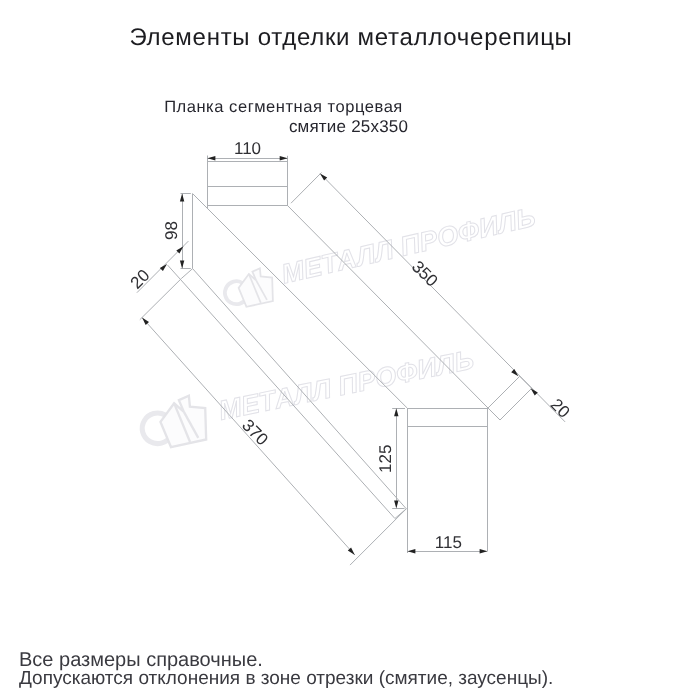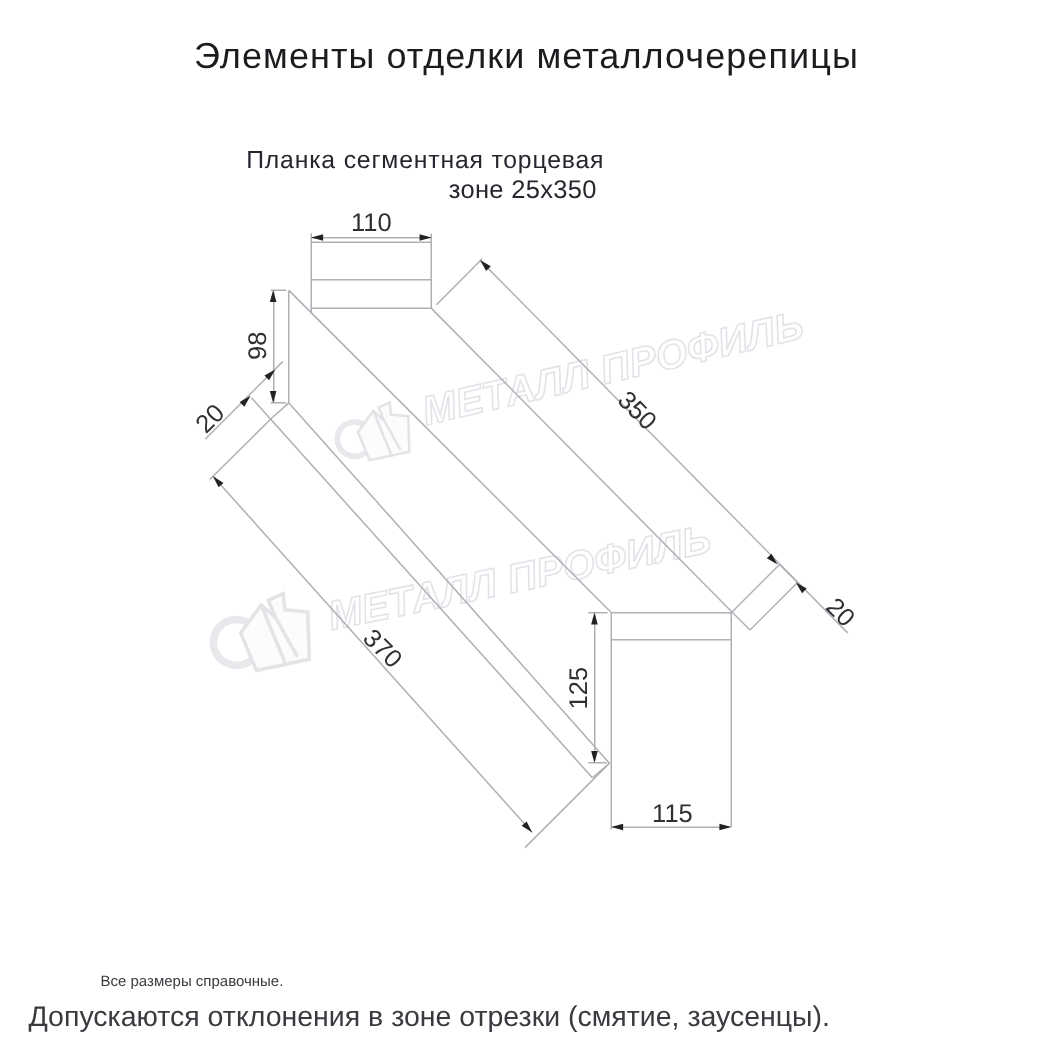--- a/index.html
+++ b/index.html
@@ -12,21 +12,21 @@
   svg text.dt { font-family:"Liberation Sans",sans-serif; font-size:17px; fill:#303034; }
   svg text.wt { font-family:"Liberation Sans",sans-serif;font-weight:bold;font-style:italic;letter-spacing:0.2px; font-size:27px; fill:#ffffff; stroke:#e2e2e8; stroke-width:1; }
 </style>
 </head>
 <body>
 
 <div class="abs" style="left:0;top:24px;width:702px;text-align:center;font-size:24px;letter-spacing:0.72px;color:#1c1c20;">Элементы отделки металлочерепицы</div>
 
 <div class="abs" style="left:0;top:98px;width:567px;text-align:center;font-size:16.5px;letter-spacing:0.55px;color:#26262e;">Планка сегментная торцевая</div>
 
-<div class="abs" style="left:0;top:117.3px;width:697px;text-align:center;font-size:17px;letter-spacing:0.2px;color:#26262e;">зоне 25x350</div>
+<div class="abs" style="left:0;top:117.3px;width:697px;text-align:center;font-size:17px;letter-spacing:0.2px;color:#26262e;">смятие 25x350</div>
 
 <svg class="abs" style="left:0;top:0;" width="700" height="700" viewBox="0 0 700 700">
 
 <g>
       <g transform="translate(254,288) rotate(-15) scale(1.35)" stroke="#e4e4e8" stroke-width="1.3" fill="#fcfcfd">
         <circle cx="-13.5" cy="0" r="8.5" fill="none" stroke="#e9e9ed" stroke-width="2.8"></circle>
         <polygon points="-9,12 -11,-3 -1,-11 3,-5 2,-12 8,-13 7,-7 15,-4 11,13"></polygon>
         <polyline points="-1,-11 2,12" fill="none"></polyline>
         <polyline points="3,-5 7,11" fill="none"></polyline>
       </g>
@@ -175,15 +175,15 @@
       <line class="d" x1="408.50" y1="551.50" x2="486.50" y2="551.50"></line>
       <polygon points="407.4,551.3 415.4,549.1 415.4,553.5" fill="#222"></polygon>
       <polygon points="487.6,551.3 479.6,553.5 479.6,549.1" fill="#222"></polygon>
     </g>
 
 <g>
       <text x="448.3" y="548.0" class="dt" text-anchor="middle">115</text>
     </g>
 </svg>
 
-<div class="abs" style="left:19px;top:649px;font-size:10px;color:#3a3a40;margin-left:48px;">Все размеры справочные.</div>
+<div class="abs" style="left:19px;top:649px;font-size:20px;color:#3a3a40;">Все размеры справочные.</div>
 
 <div class="abs" style="left:19px;top:667.6px;font-size:19px;color:#3a3a40;">Допускаются отклонения в зоне отрезки (смятие, заусенцы).</div>
 
 </body></html>

